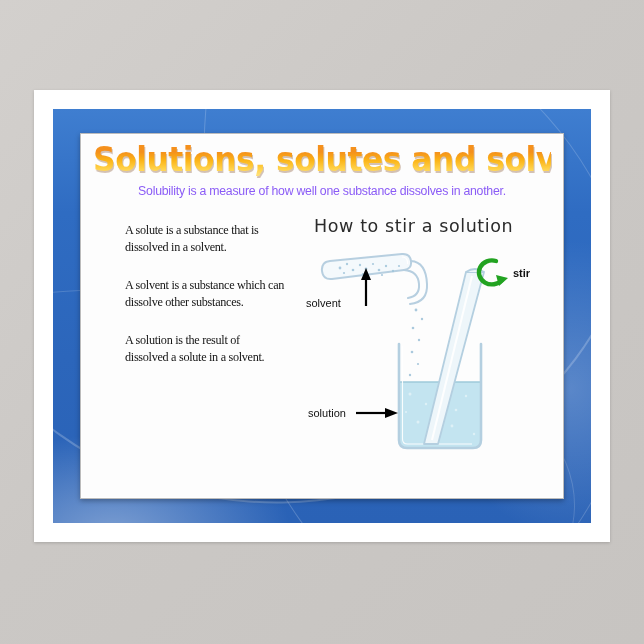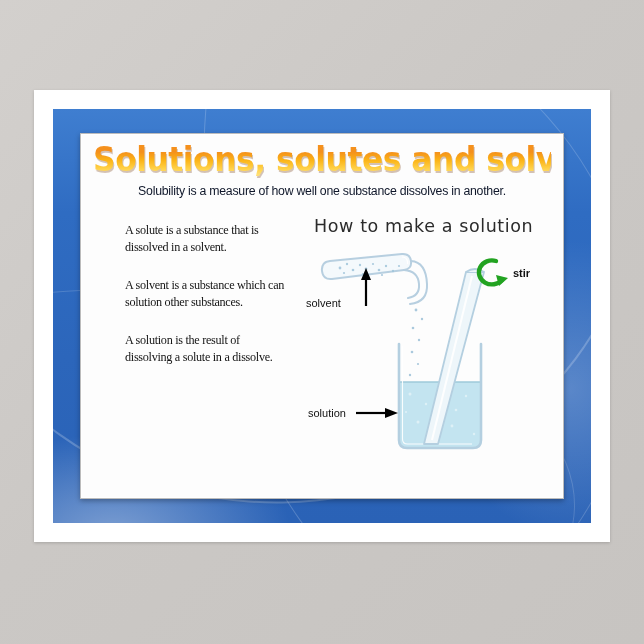--- a/index.html
+++ b/index.html
@@ -115,21 +115,21 @@
     white-space:nowrap;
     user-select:none;
   }
 
   
   #subtitle{
     position:absolute;
     left:0;right:0;top:50px;
     text-align:center;
     font-size:12.3px;
-    color:#0f172a;
+    color:#8b5cf6;
     letter-spacing:-0.25px;
     font-weight:500;
   }
 
   
   #leftcol{
     position:absolute;
     left:44px;top:88px;
     width:160px;
   }
@@ -193,26 +193,26 @@
       <div class="glow2"></div>
 
       <div id="sheet">
 
         <div id="title">Solutions, solutes and solvents</div>
 
         <div id="subtitle">Solubility is a measure of how well one substance dissolves in another.</div>
 
         <div id="leftcol">
           <p>A solute is a substance that is dissolved in a solvent.</p>
-          <p>A solvent is a substance which can solution other substances.</p>
-          <p>A solution is the result of dissolving a solute in a dissolve.</p>
+          <p>A solvent is a substance which can dissolve other substances.</p>
+          <p>A solution is the result of dissolved a solute in a solvent.</p>
         </div>
 
         <div id="rightcol">
-          <div id="diagram-heading">How to make a solution</div>
+          <div id="diagram-heading">How to stir a solution</div>
 
           <svg id="diagram-svg" viewBox="0 0 275 235">
 
             <path d="M 93 138 L 93 196 Q 93 203 100 203 L 168 203 Q 175 203 175 196 L 175 138 Z" fill="#c3e4f0"></path>
             <path d="M 93 138 L 175 138" stroke="#9ecada" stroke-width="1.4" fill="none"></path>
 
             <g opacity="0.45" fill="#ffffff">
               <circle cx="104" cy="150" r="1.5"></circle>
                 <circle cx="120" cy="160" r="1.2"></circle>
               <circle cx="136" cy="147" r="1.4"></circle>

